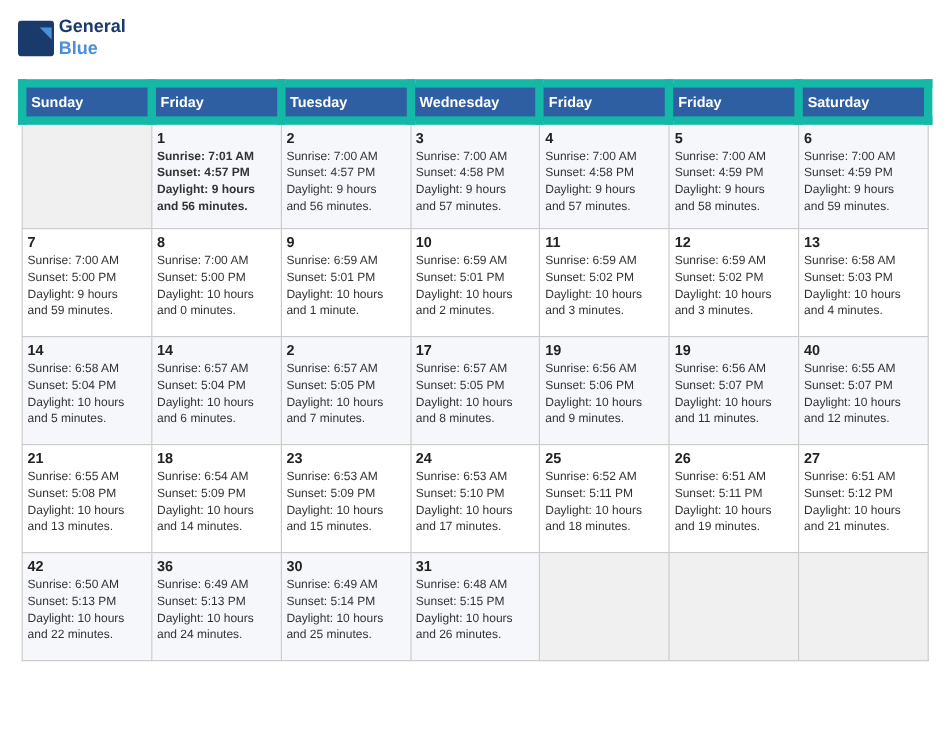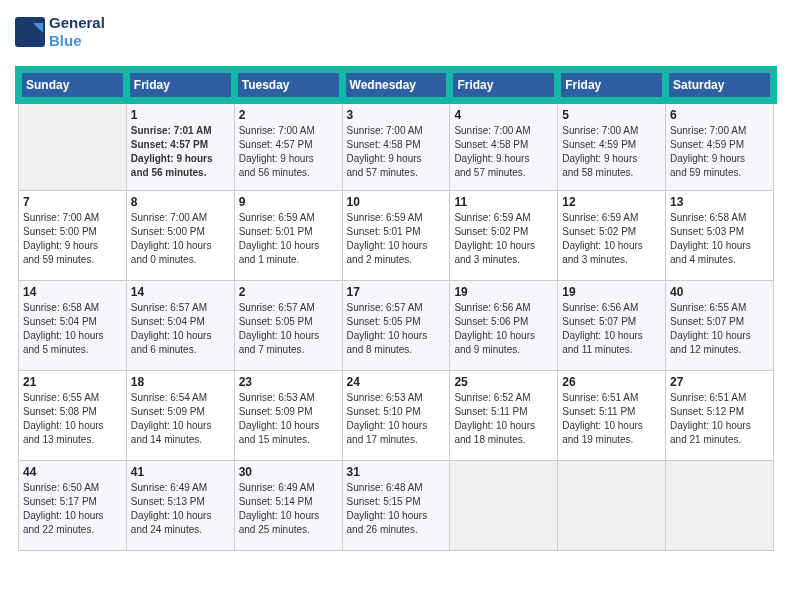--- a/index.html
+++ b/index.html
@@ -287,28 +287,28 @@
           <td>
             <span class="day-num">27</span>
             <div class="day-info" style="white-space: pre-line;">Sunrise: 6:51 AM
 Sunset: 5:12 PM
 Daylight: 10 hours
 and 21 minutes.</div>
           </td>
         </tr>
         <tr>
           <td>
-            <span class="day-num">44</span>
+            <span class="day-num">42</span>
             <div class="day-info" style="white-space: pre-line;">Sunrise: 6:50 AM
-Sunset: 5:17 PM
+Sunset: 5:13 PM
 Daylight: 10 hours
 and 22 minutes.</div>
           </td>
           <td>
-            <span class="day-num">41</span>
+            <span class="day-num">36</span>
             <div class="day-info" style="white-space: pre-line;">Sunrise: 6:49 AM
 Sunset: 5:13 PM
 Daylight: 10 hours
 and 24 minutes.</div>
           </td>
           <td>
             <span class="day-num">30</span>
             <div class="day-info" style="white-space: pre-line;">Sunrise: 6:49 AM
 Sunset: 5:14 PM
 Daylight: 10 hours

